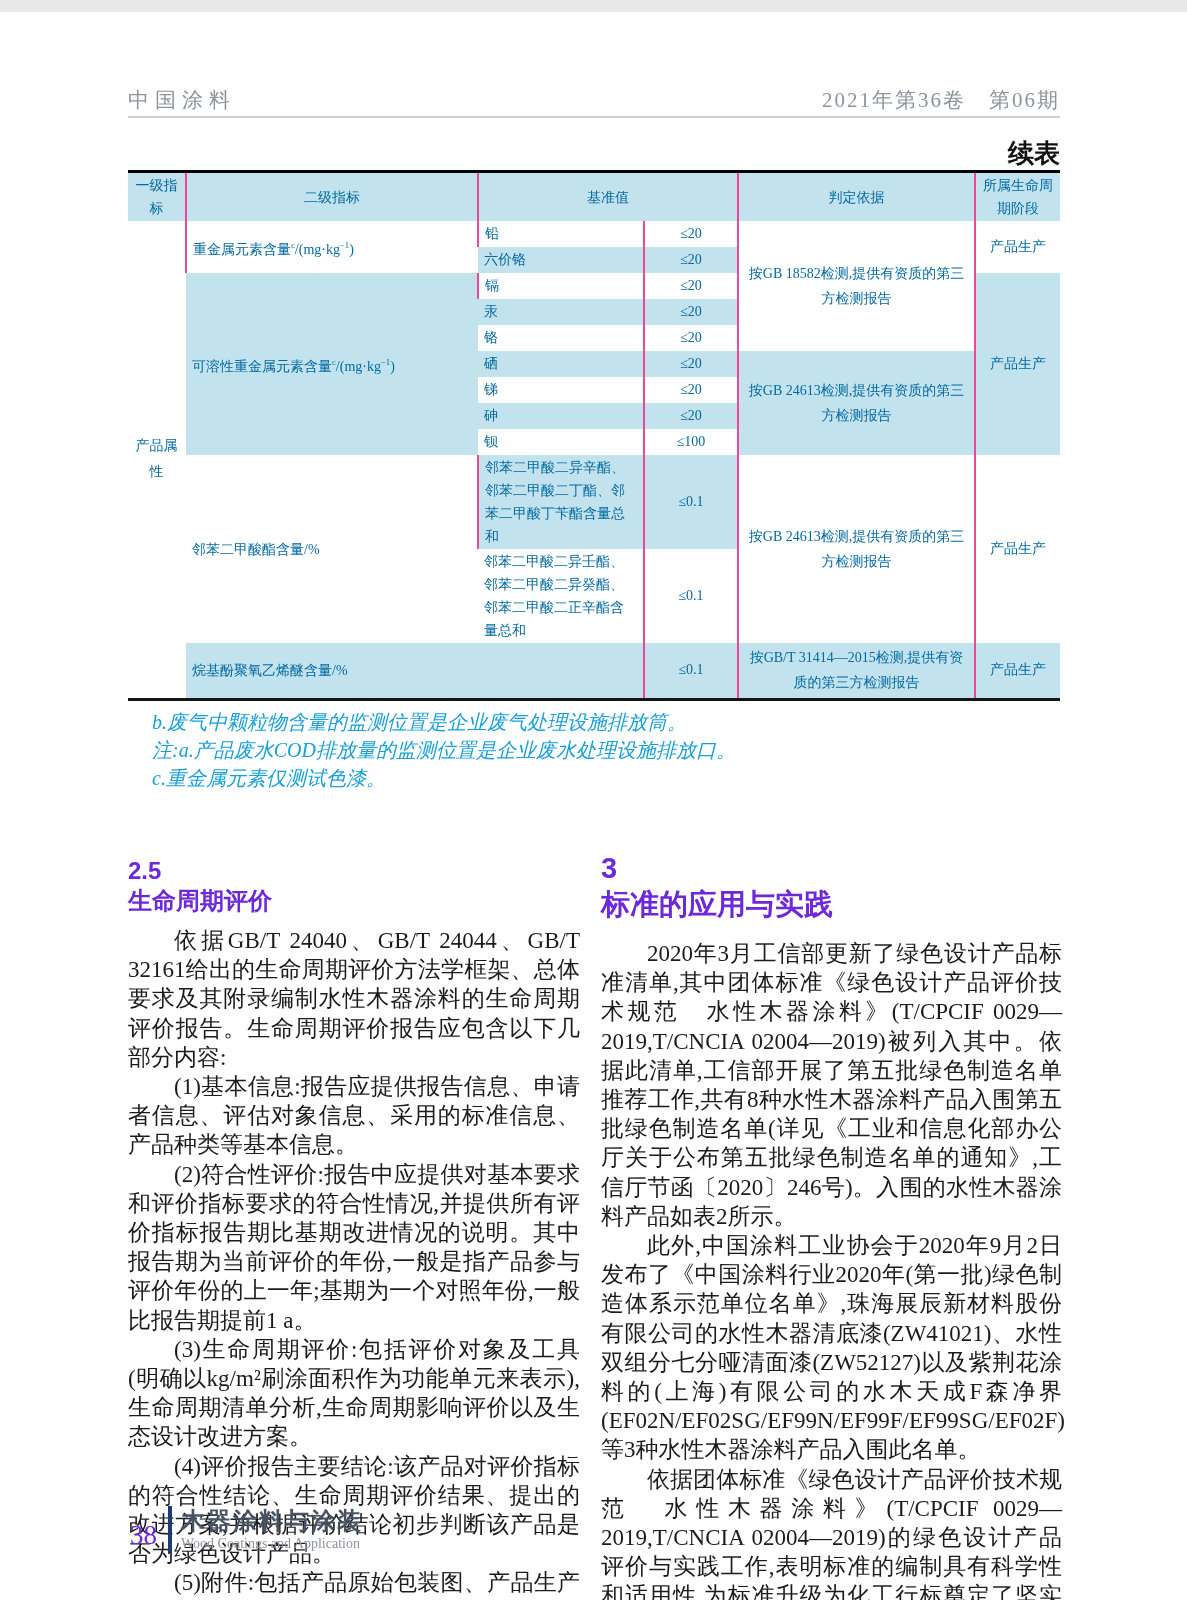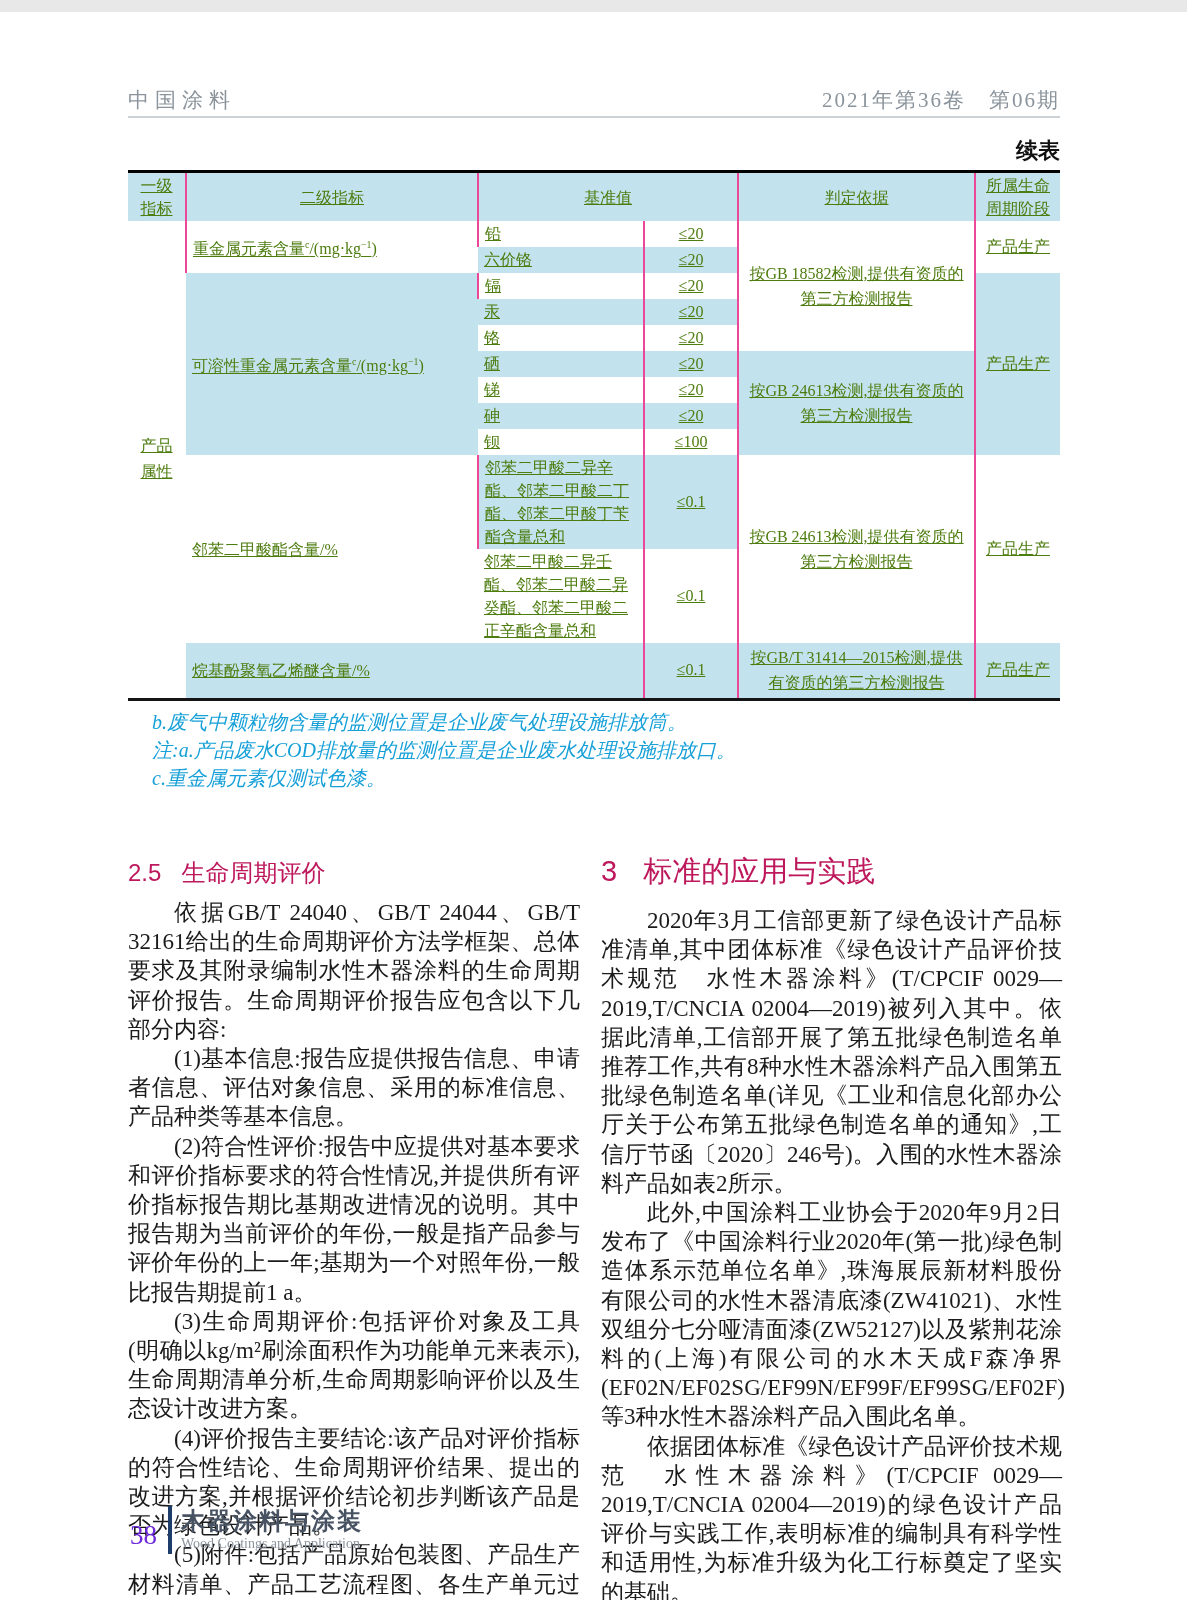--- a/index.html
+++ b/index.html
@@ -16,27 +16,27 @@
     display:flex; justify-content:space-between; align-items:baseline;
     color:#8b949c; font-size:21px;
   }
   .journal-name { letter-spacing:6px; }
   .issue-info { letter-spacing:2px;text-align:right; }
   .header-line { position:absolute; left:128px; top:104px; width:932px; height:2px; background:#ccd1d6; }
 
   
   .continued {
     position:absolute; left:128px; top:124px; width:932px;
-    text-align:right; font-weight:bold; font-size:22px; color:#111;
+    text-align:right; font-weight:bold; font-size:26px; color:#111;
   }
   table.spec {
     position:absolute; left:128px; top:158px; width:932px;
     border-collapse:collapse; table-layout:fixed;
     border-top:3px solid #000; border-bottom:3px solid #151515;
-    font-size:16px; color:#4d7c0f;text-decoration:underline;
+    font-size:14px; color:#0369a1;
   }
   table.spec th, table.spec td {
     padding:1px 6px; vertical-align:middle; font-weight:normal;
     border-left:2px solid #ec4899;
   }
   table.spec th:first-child, table.spec td:first-child { border-left:none; }
   .blue { background:#c2e3ee; }
   thead th { background:#c2e3ee; height:48px; text-align:center; line-height:23px; }
   td.lvl1 { text-align:center; padding:0 4px; line-height:26px; }
   td.grp-label { text-align:left; padding-left:9px; line-height:23px; }
@@ -56,21 +56,21 @@
 
   
   .col-left  { position:absolute; left:128px; top:845px; width:452px; }
   .col-right { position:absolute; left:601px; top:840px; width:461px; }
   .body-par {
     font-size:23px; line-height:29.2px; text-align:justify;
     text-indent:2em; margin:0; color:#1b1b1b;
   }
   .sec-head {
     font-family:"Liberation Sans","DejaVu Sans",sans-serif;
-    color:#be185d; font-weight:normal; display:flex; align-items:baseline;
+    color:#6d28d9; font-weight:bold; display:flex; align-items:baseline;flex-direction:column;
   }
   .sec-head-25 { font-size:24px; margin-bottom:9px; }
   .sec-head-25 .sec-num { margin-right:20px; }
   .sec-head-3  { font-size:29px; margin-bottom:14px; }
   .sec-head-3  .sec-num { margin-right:26px; }
 
   
   .page-footer { position:absolute; left:130px; top:1494px; display:flex; align-items:center; }
   .page-num {
     font-size:27px; color:#6d28d9; margin-right:11px; margin-top:10px;

